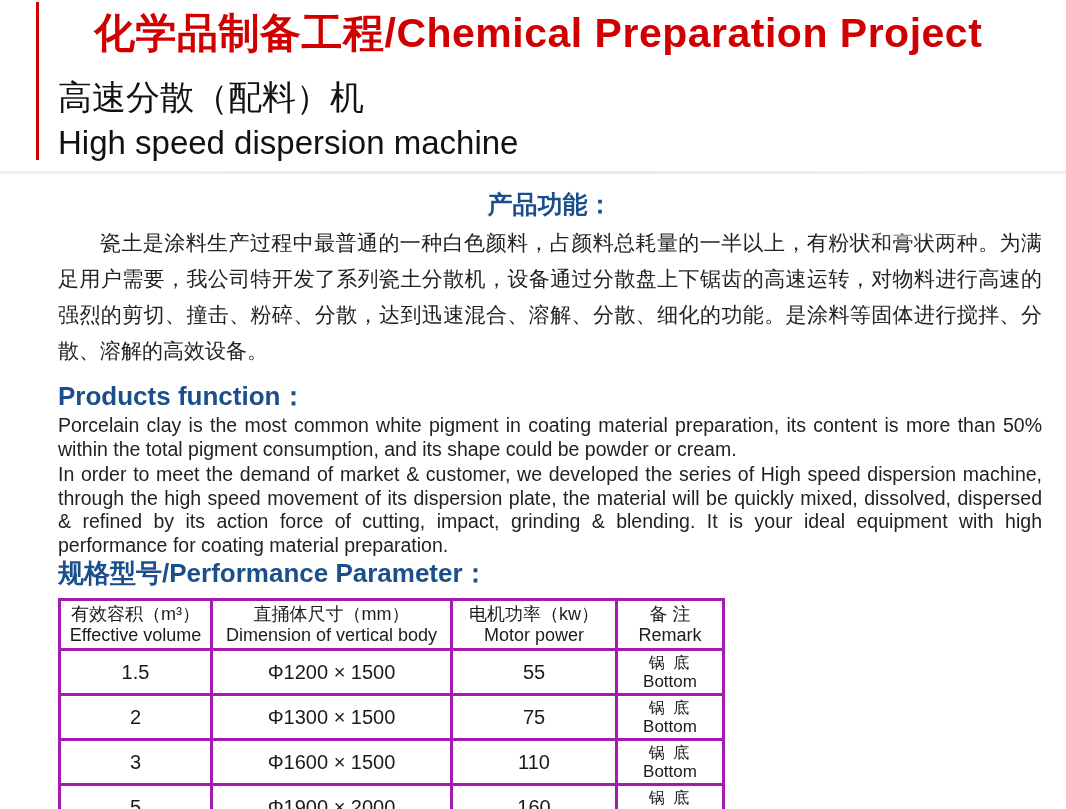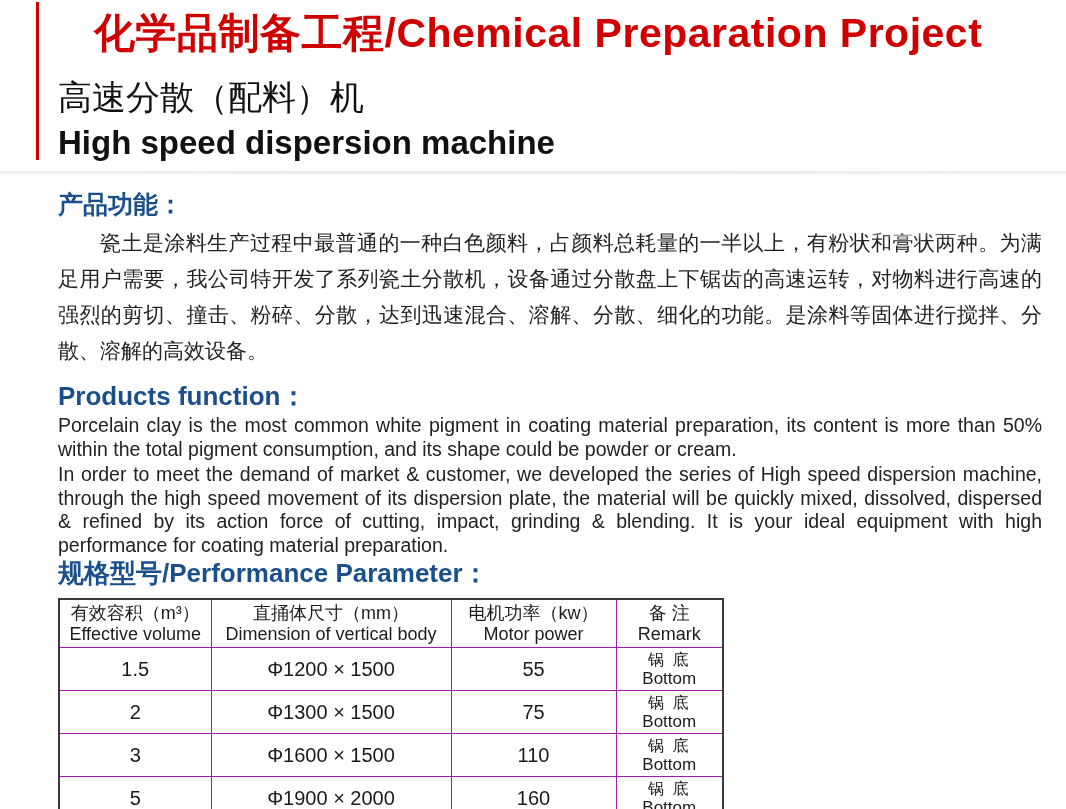--- a/index.html
+++ b/index.html
@@ -19,32 +19,32 @@
   .header { padding:7px 22px 0 58px; }
   .page-title {
     font-size:41px; font-weight:bold; line-height:53px;
     color:#d10000; letter-spacing:0.5px; white-space:nowrap;margin-left:36px;
   }
   .product-title-cn {
     font-size:34px; font-weight:normal; line-height:47px;
     color:#111111; margin-top:14px;
   }
   .product-title-en {
-    font-size:33px; font-weight:bold; line-height:43px;
+    font-size:33px; font-weight:normal; line-height:43px;
     color:#111111;
   }
   .header-divider {
     margin-top:7px; height:3px; width:100%;
     background:linear-gradient(to right,#f1f1f1,#e7eaee 40%,#eef0f2);
   }
   .content { padding:0 24px 0 58px; }
   .sec-heading {
     color:#1b4f8c; font-weight:bold;
   }
-  .sec-heading.cn { font-size:25px; line-height:32px; margin-top:14px; }
+  .sec-heading.cn { font-size:25px; line-height:32px; margin-top:14px;text-align:center; }
   .sec-heading.en { font-size:26px; line-height:32px; margin-top:11px; }
   .sec-heading.params { font-size:26px; line-height:32px; }
   .body-cn {
     margin-top:5px;
     font-size:21px; line-height:36px;
     text-align:justify; text-align-last:left;
     text-indent:2em; color:#222222;
   }
   .body-en {
     margin-top:2px;
@@ -60,21 +60,21 @@
     pointer-events:none;
   }
   table.spec {
     margin-top:9px;
     border-collapse:collapse;
     border:2px solid #3a3a3a;
     table-layout:fixed;
     width:664px;
   }
   table.spec th, table.spec td {
-    border:1px solid #a21caf;
+    border:3px solid #a21caf;
     text-align:center; vertical-align:middle;
     padding:2px 1px;
   }
   table.spec th { font-weight:normal; height:47px; }
   th .h-cn { display:block; font-size:18px; line-height:22px; }
   th .h-en { display:block; font-size:18px; line-height:21px; }
   td.val { font-size:20px; height:43px; color:#1a1a1a; }
   td.remark { height:43px; }
   td.remark .r-cn { display:block; font-size:16px; line-height:19px; letter-spacing:2px; }
   td.remark .r-en { display:block; font-size:17px; line-height:19px; }

